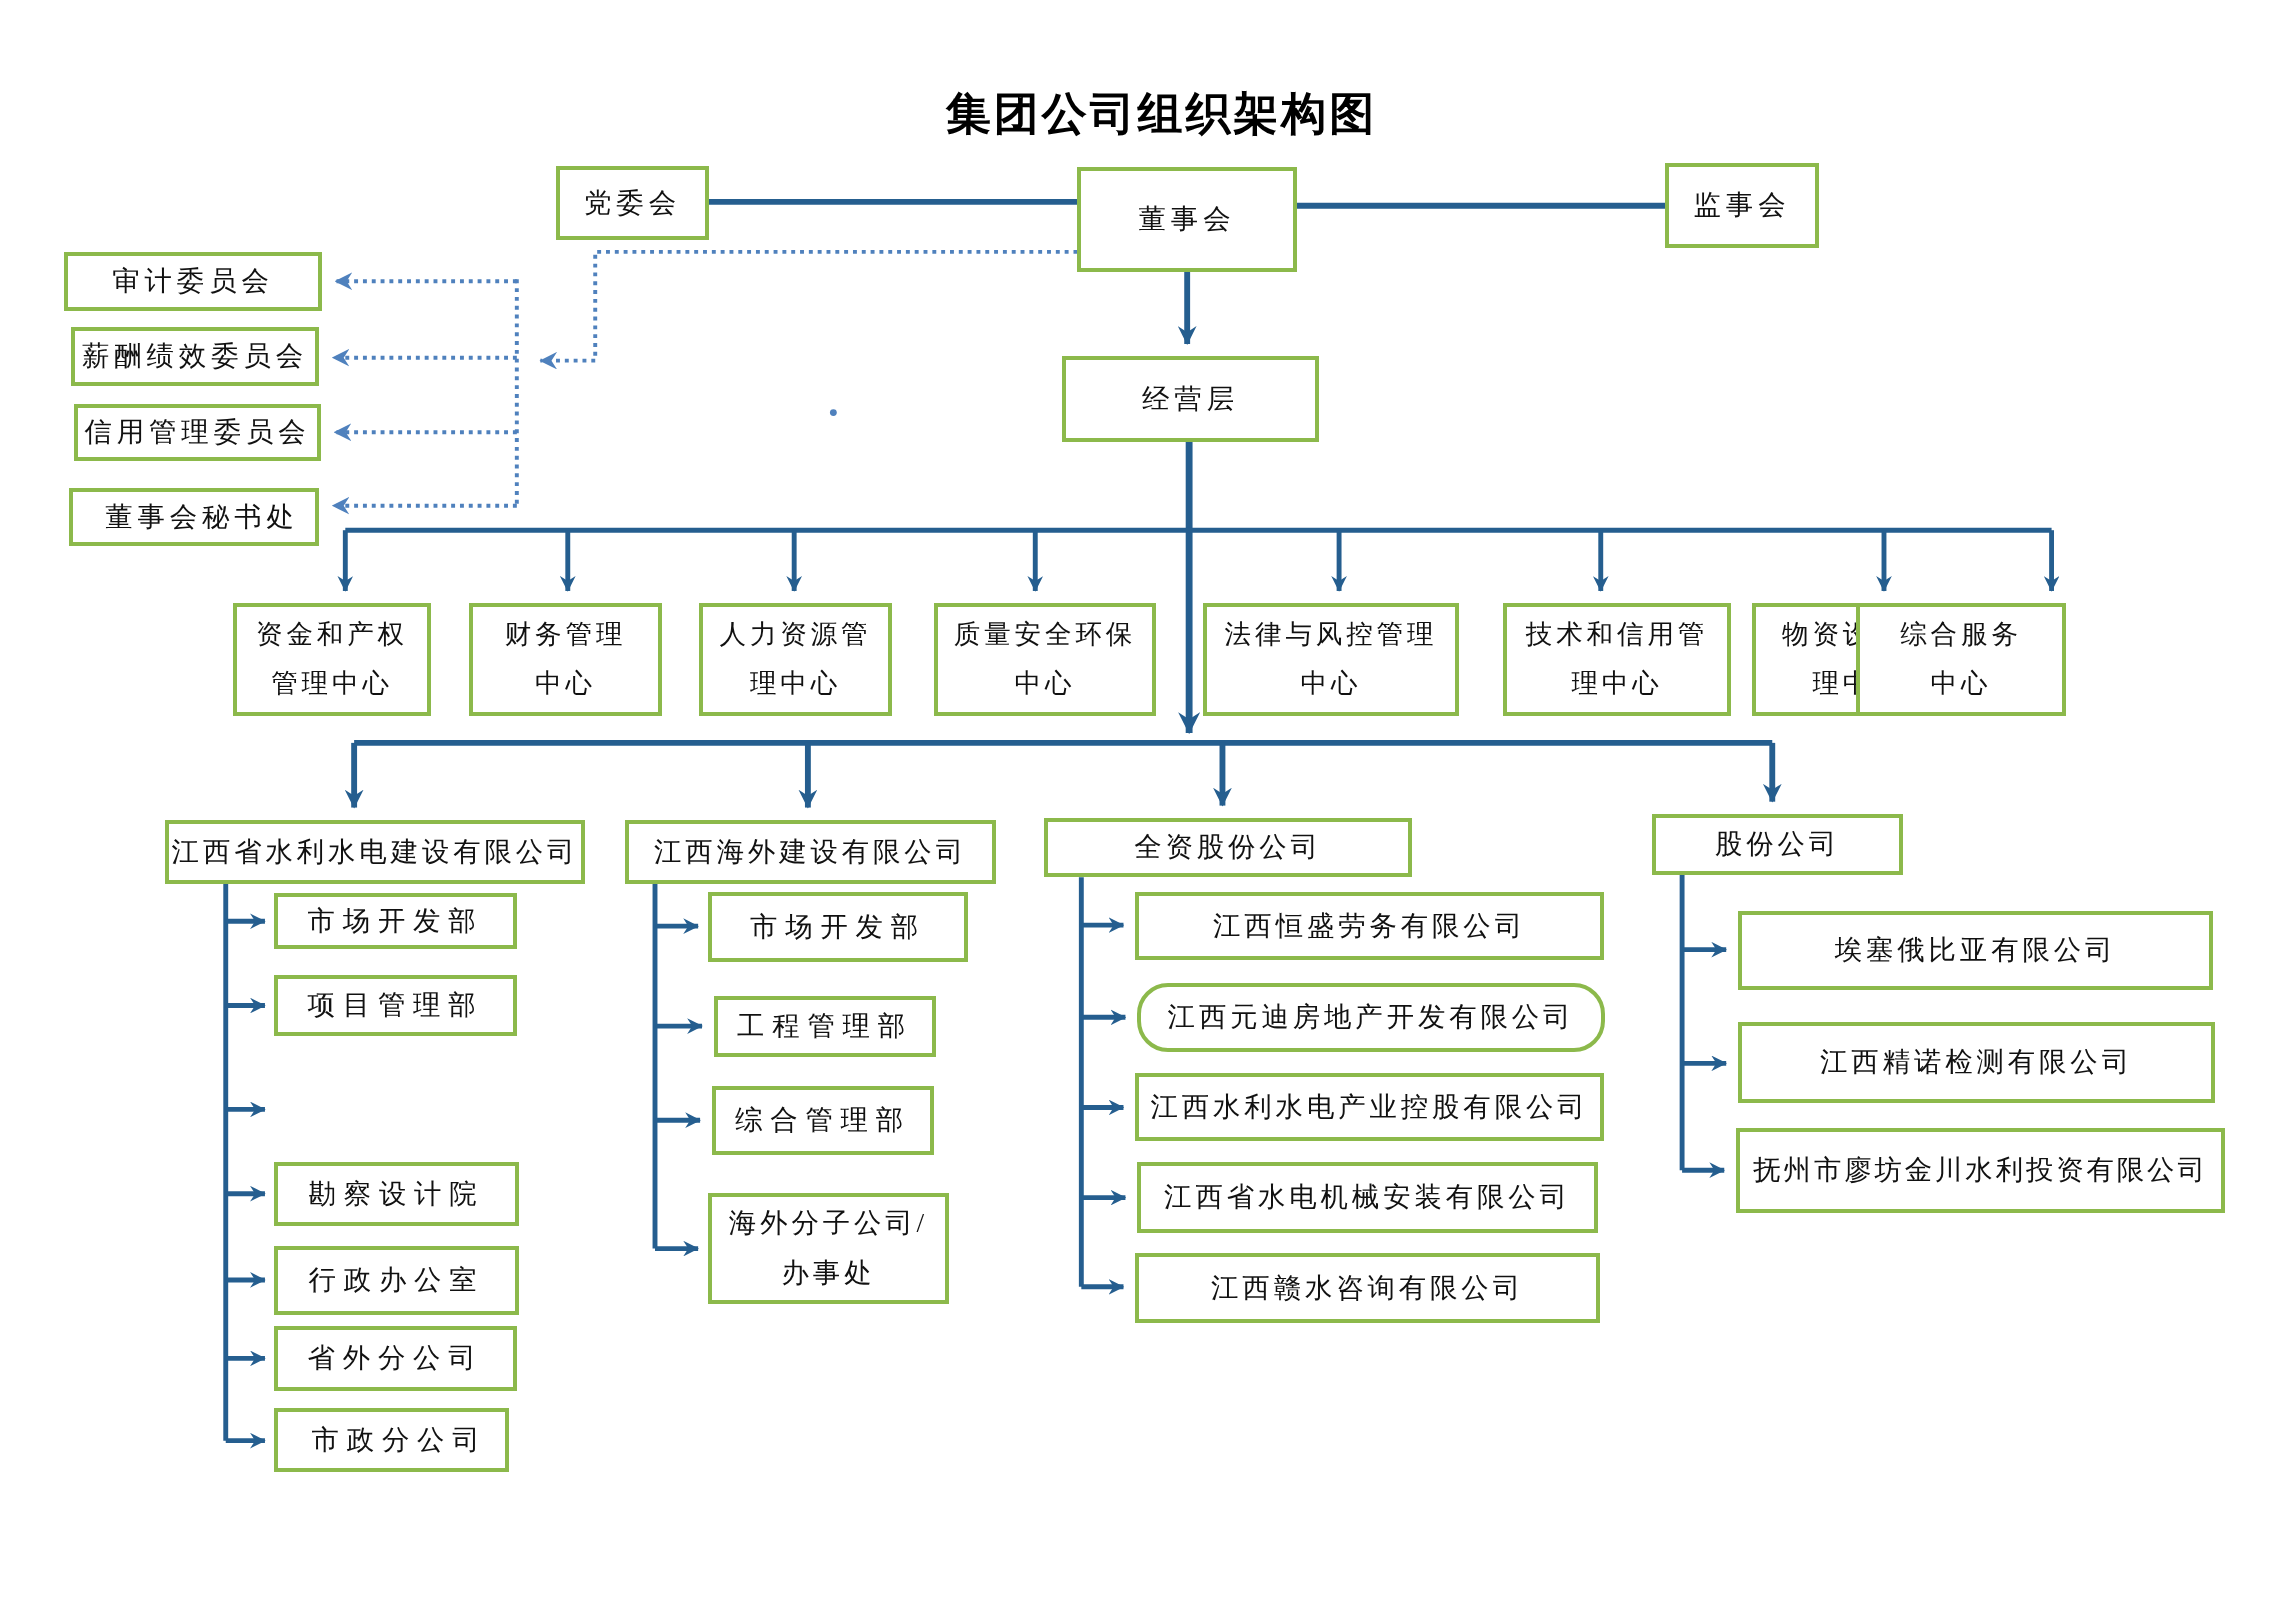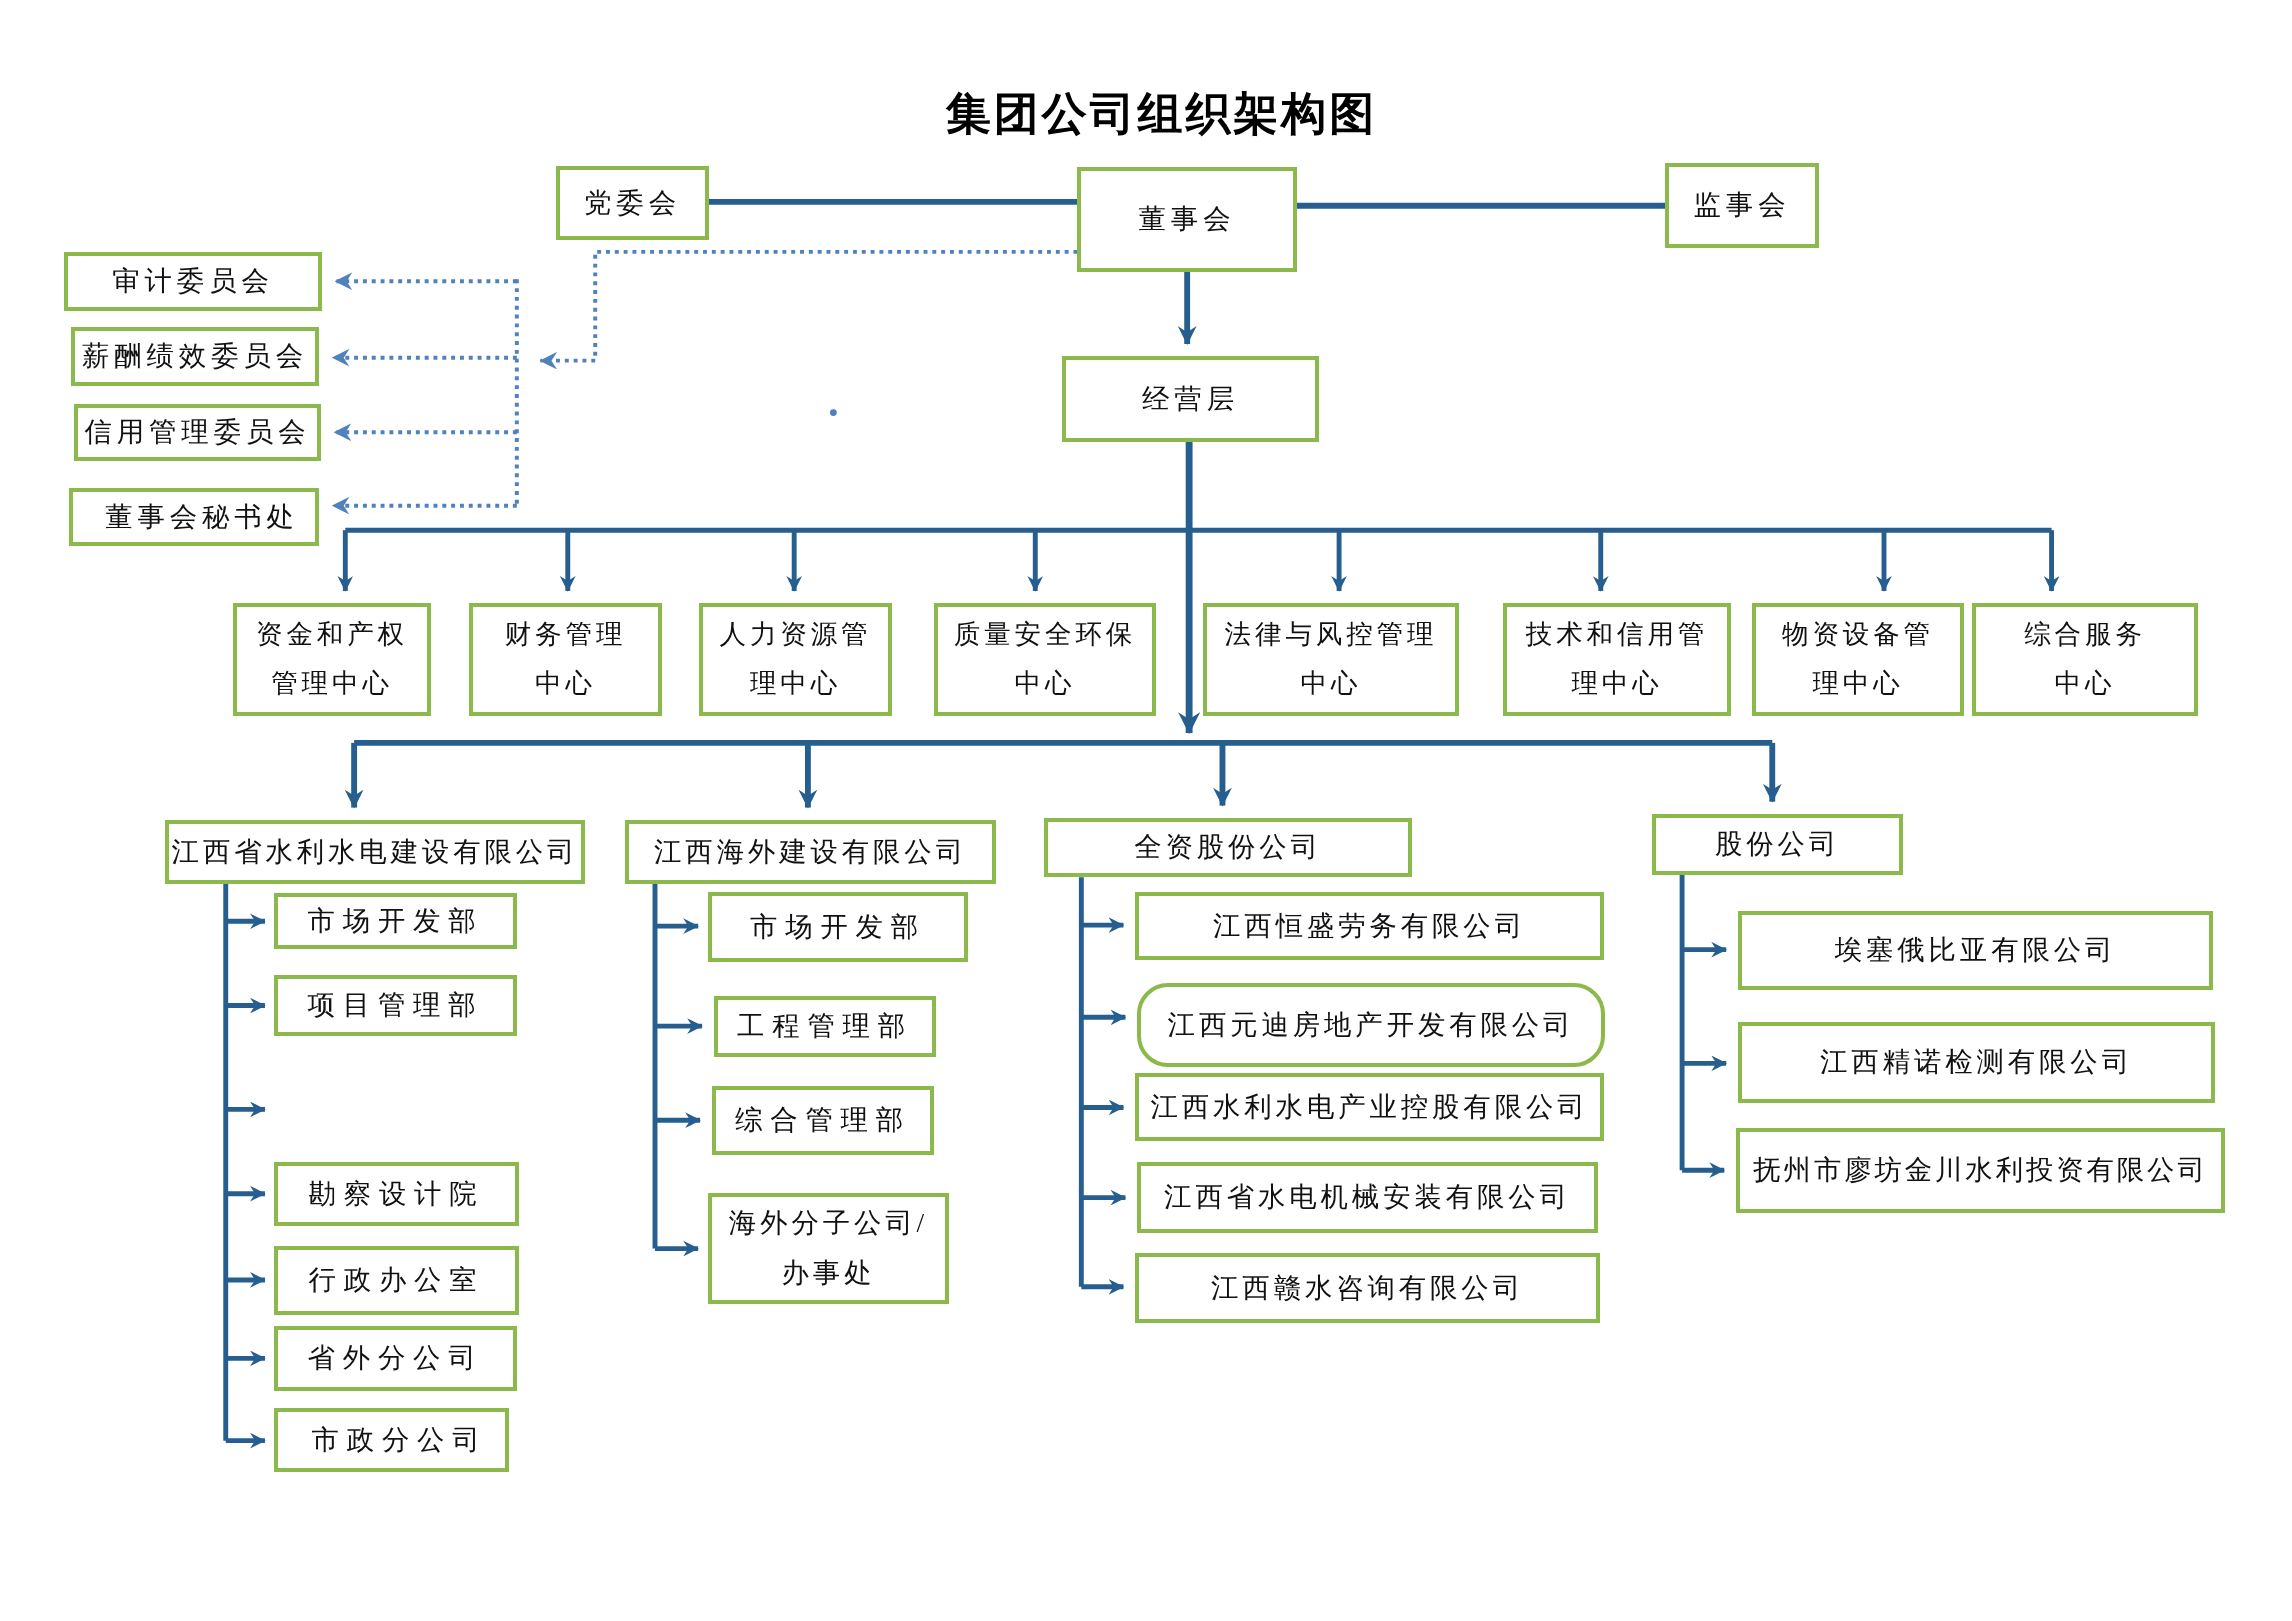--- a/index.html
+++ b/index.html
@@ -175,21 +175,21 @@
     <span class="ln">中心</span>
   </div>
   <div class="node two ctr" style="left:1503px;top:603px;width:228px;height:113px;">
     <span class="ln">技术和信用管</span>
     <span class="ln">理中心</span>
   </div>
   <div class="node two ctr" style="left:1752px;top:603px;width:212px;height:113px;">
     <span class="ln">物资设备管</span>
     <span class="ln">理中心</span>
   </div>
-  <div class="node two ctr" style="left:1972px;top:603px;width:226px;height:113px;">
+  <div class="node two ctr" style="left:1856px;top:603px;width:210px;height:113px;">
     <span class="ln">综合服务</span>
     <span class="ln">中心</span>
   </div>
 
   <div class="node wide" style="left:165px;top:820px;width:420px;height:64px;">
     <span class="ln">江西省水利水电建设有限公司</span>
   </div>
   <div class="node wide" style="left:625px;top:820px;width:371px;height:64px;">
     <span class="ln">江西海外建设有限公司</span>
   </div>
@@ -229,21 +229,21 @@
     <span class="ln">综合管理部</span>
   </div>
   <div class="node wide" style="left:1135px;top:892px;width:469px;height:68px;">
     <span class="ln">江西恒盛劳务有限公司</span>
   </div>
 
   <div class="node two kid" style="left:708px;top:1193px;width:241px;height:111px;letter-spacing:3.9px;">
     <span class="ln">海外分子公司/</span>
     <span class="ln">办事处</span>
   </div>
-  <div class="node wide" style="left:1137px;top:983px;width:468px;height:84px;border-radius:31px;">
+  <div class="node wide" style="left:1137px;top:983px;width:468px;height:69px;border-radius:31px;">
     <span class="ln">江西元迪房地产开发有限公司</span>
   </div>
   <div class="node wide" style="left:1135px;top:1073px;width:469px;height:68px;">
     <span class="ln">江西水利水电产业控股有限公司</span>
   </div>
   <div class="node wide" style="left:1137px;top:1162px;width:461px;height:71px;">
     <span class="ln">江西省水电机械安装有限公司</span>
   </div>
   <div class="node wide" style="left:1135px;top:1253px;width:465px;height:70px;">
     <span class="ln">江西赣水咨询有限公司</span>

